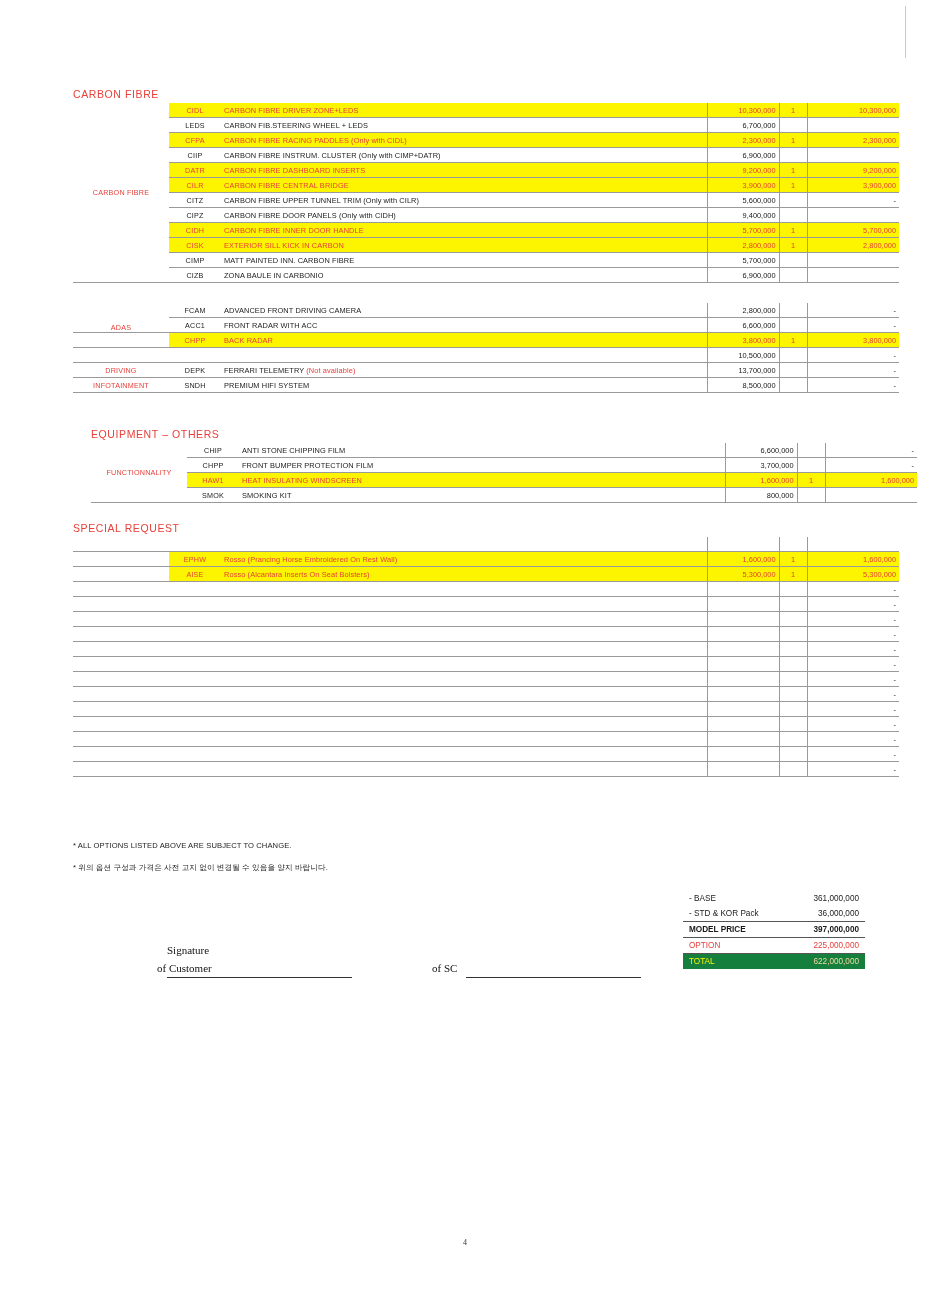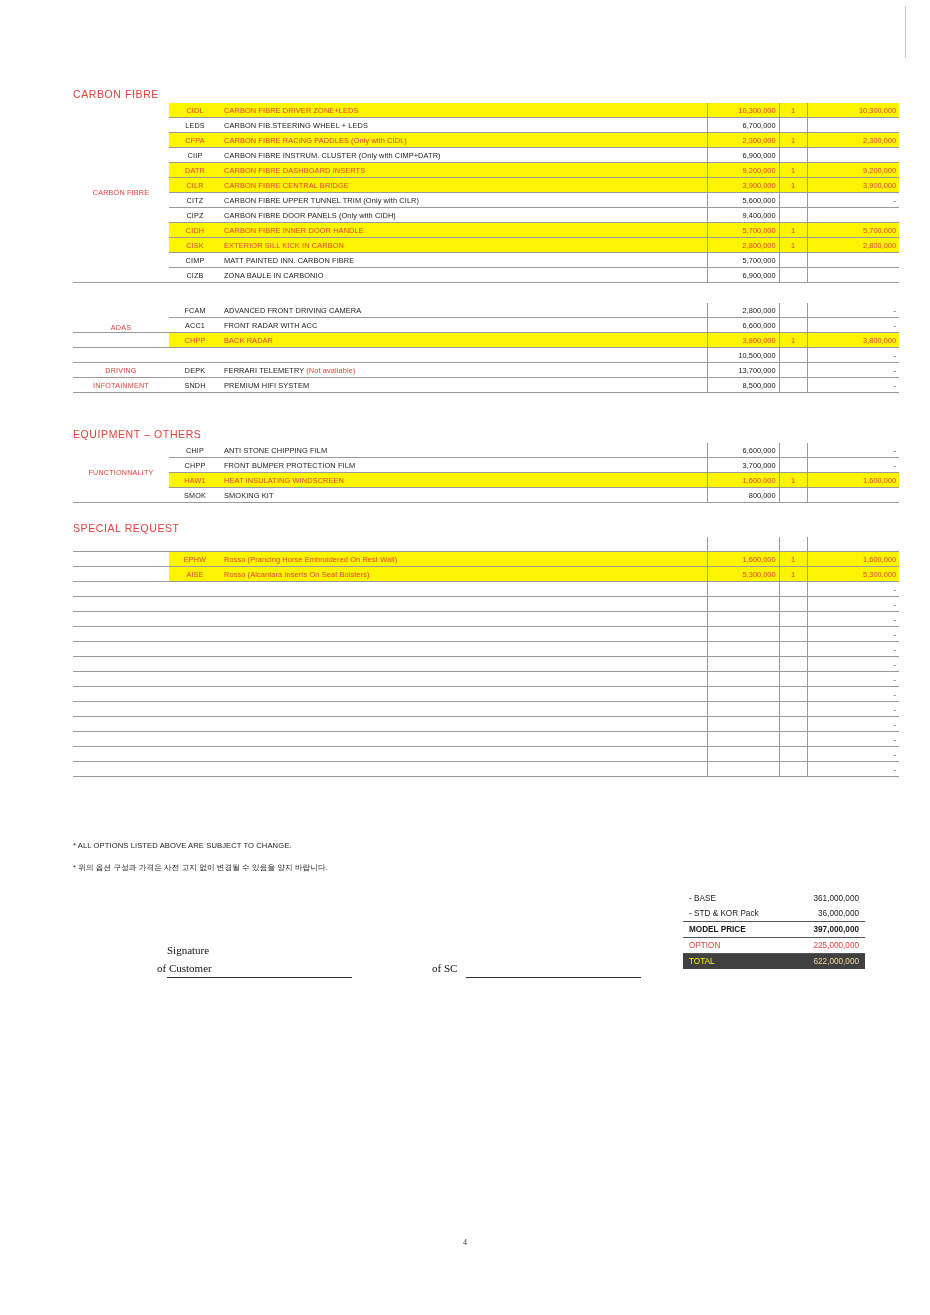--- a/index.html
+++ b/index.html
@@ -160,21 +160,21 @@
   tr.sm-model td {
     font-weight: bold;
     border-top: 1px solid #555;
     border-bottom: 1px solid #555;
   }
   tr.sm-option td {
     color: #e8403a;
     border-bottom: 1px solid #555;
   }
   tr.sm-total td {
-    background: #404040;
+    background: #15803d;
     color: #fdf400;
   }
   tr.sm-total td.val { color: #f3d9a0; }
 
   .page-number {
     position: absolute;
     left: 0;
     top: 1238px;
     width: 930px;
     text-align: center;
@@ -346,21 +346,21 @@
           <td class="code">SNDH</td>
           <td class="desc">PREMIUM HIFI SYSTEM</td>
           <td class="price">8,500,000</td>
           <td class="qty"></td>
           <td class="total">-</td>
         </tr>
       </tbody>
     </table>
   </div>
 
-  <div class="section" style="top:428px;">
+  <div class="section" style="top:428px;margin-left:18px;">
     <div class="section-title">EQUIPMENT – OTHERS</div>
     <table class="opt">
       <colgroup>
         <col class="c-group">
           <col class="c-code">
           <col class="c-desc">
           <col class="c-price">
           <col class="c-qty">
           <col class="c-total">
       </colgroup>

